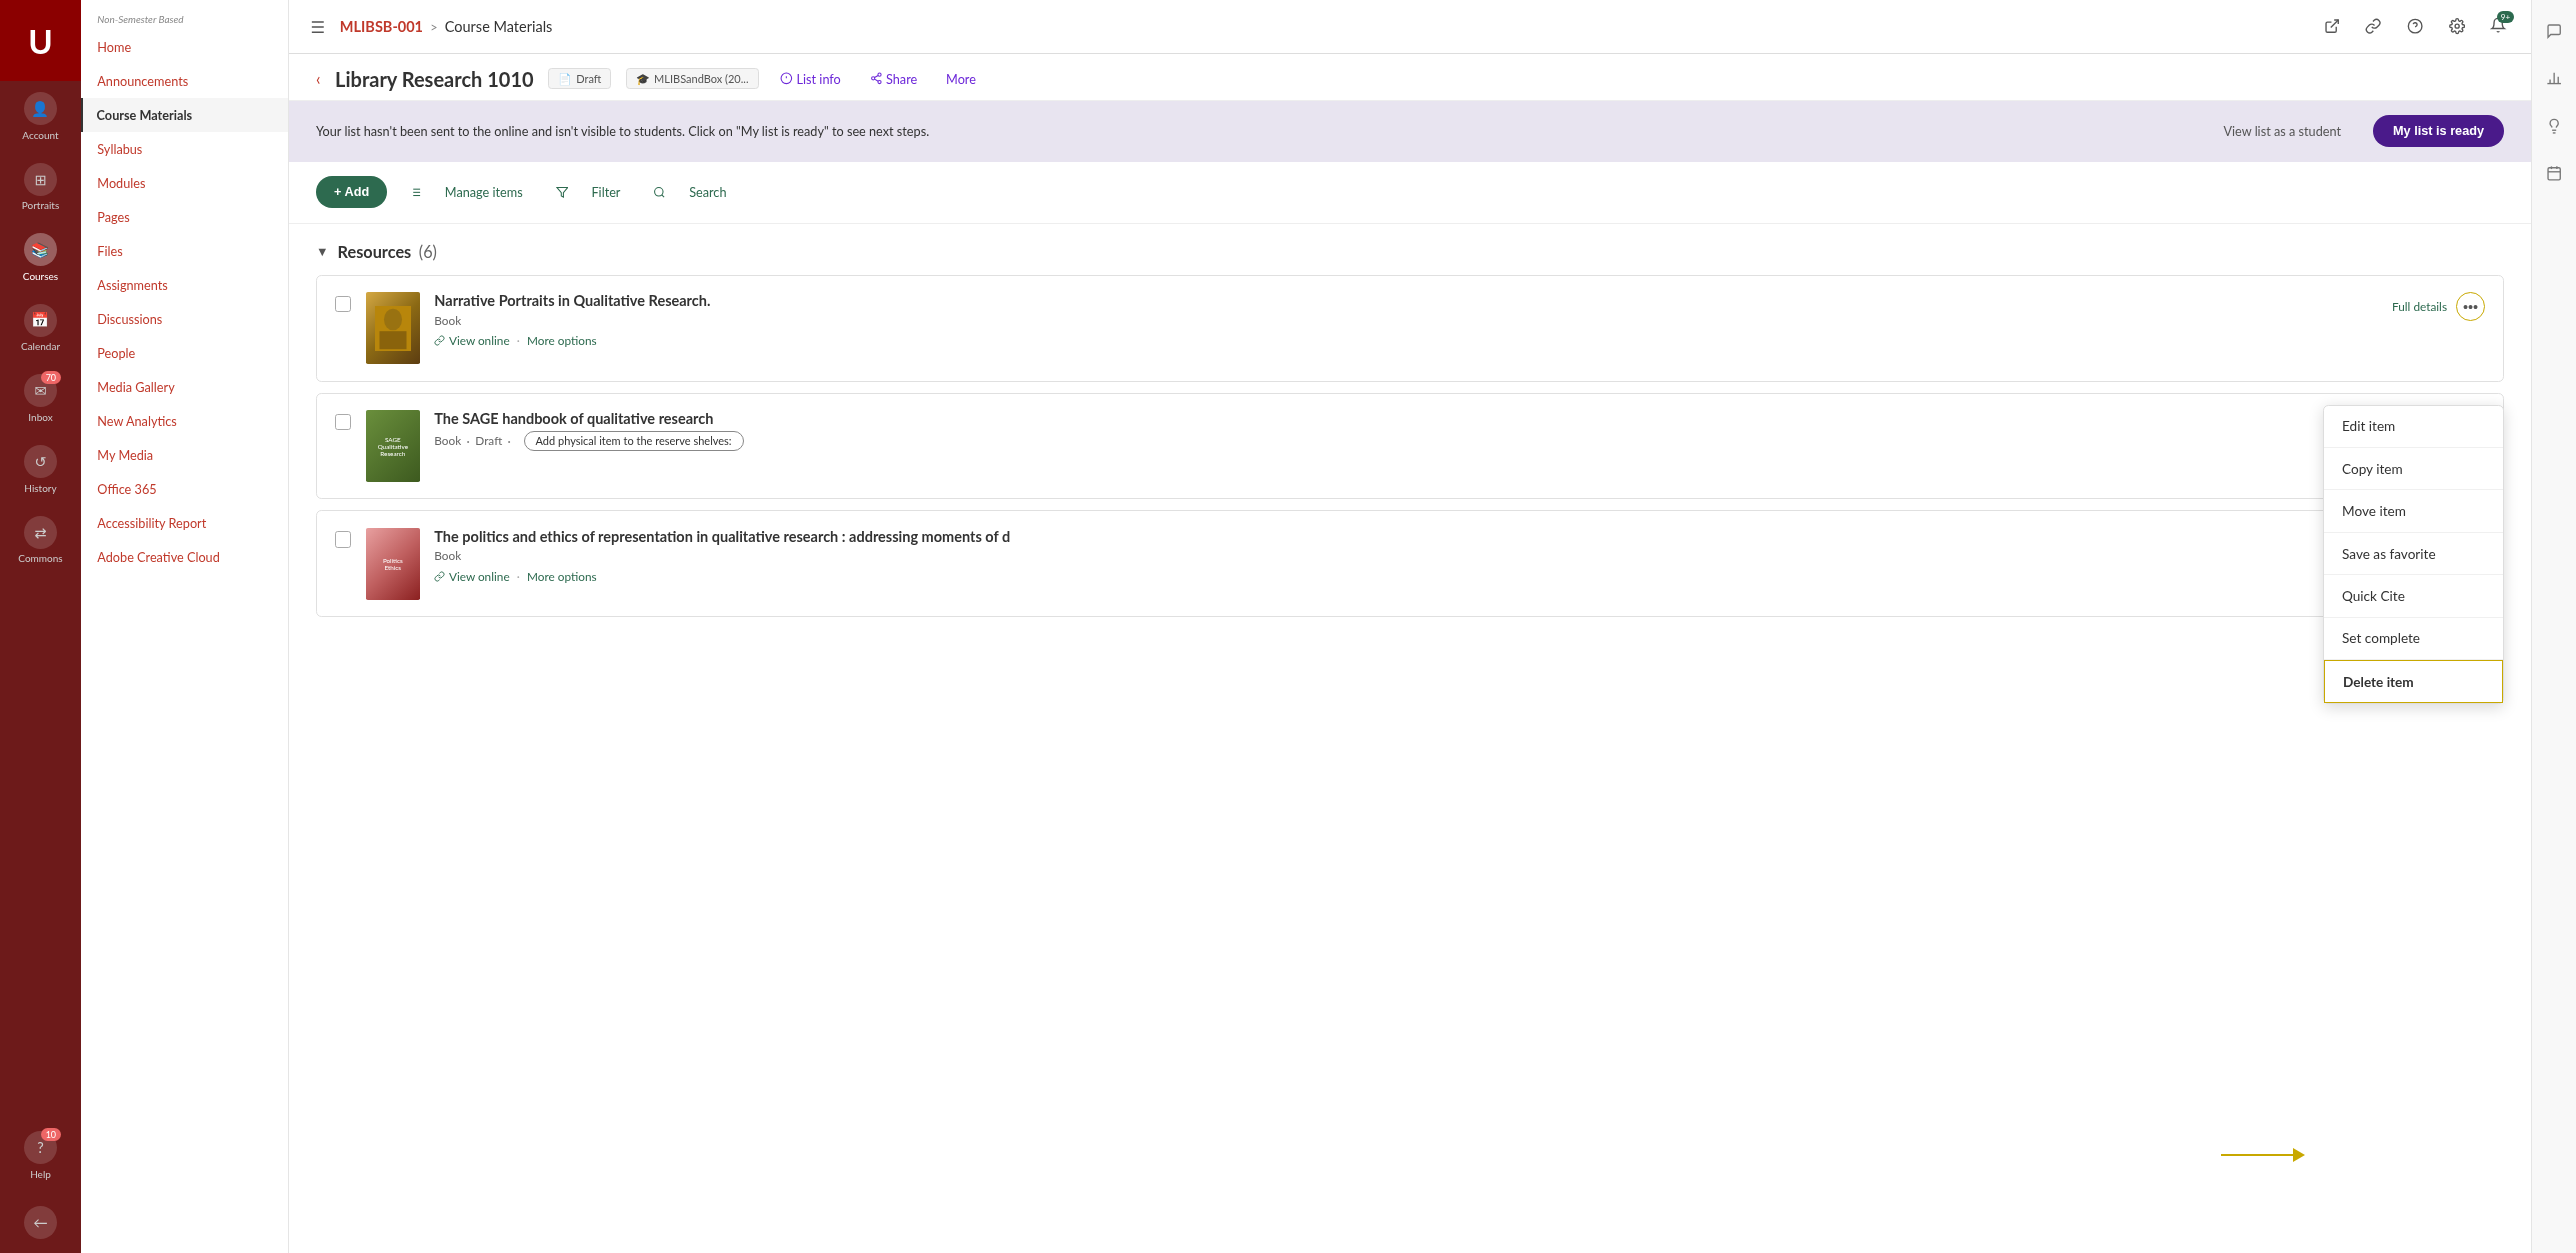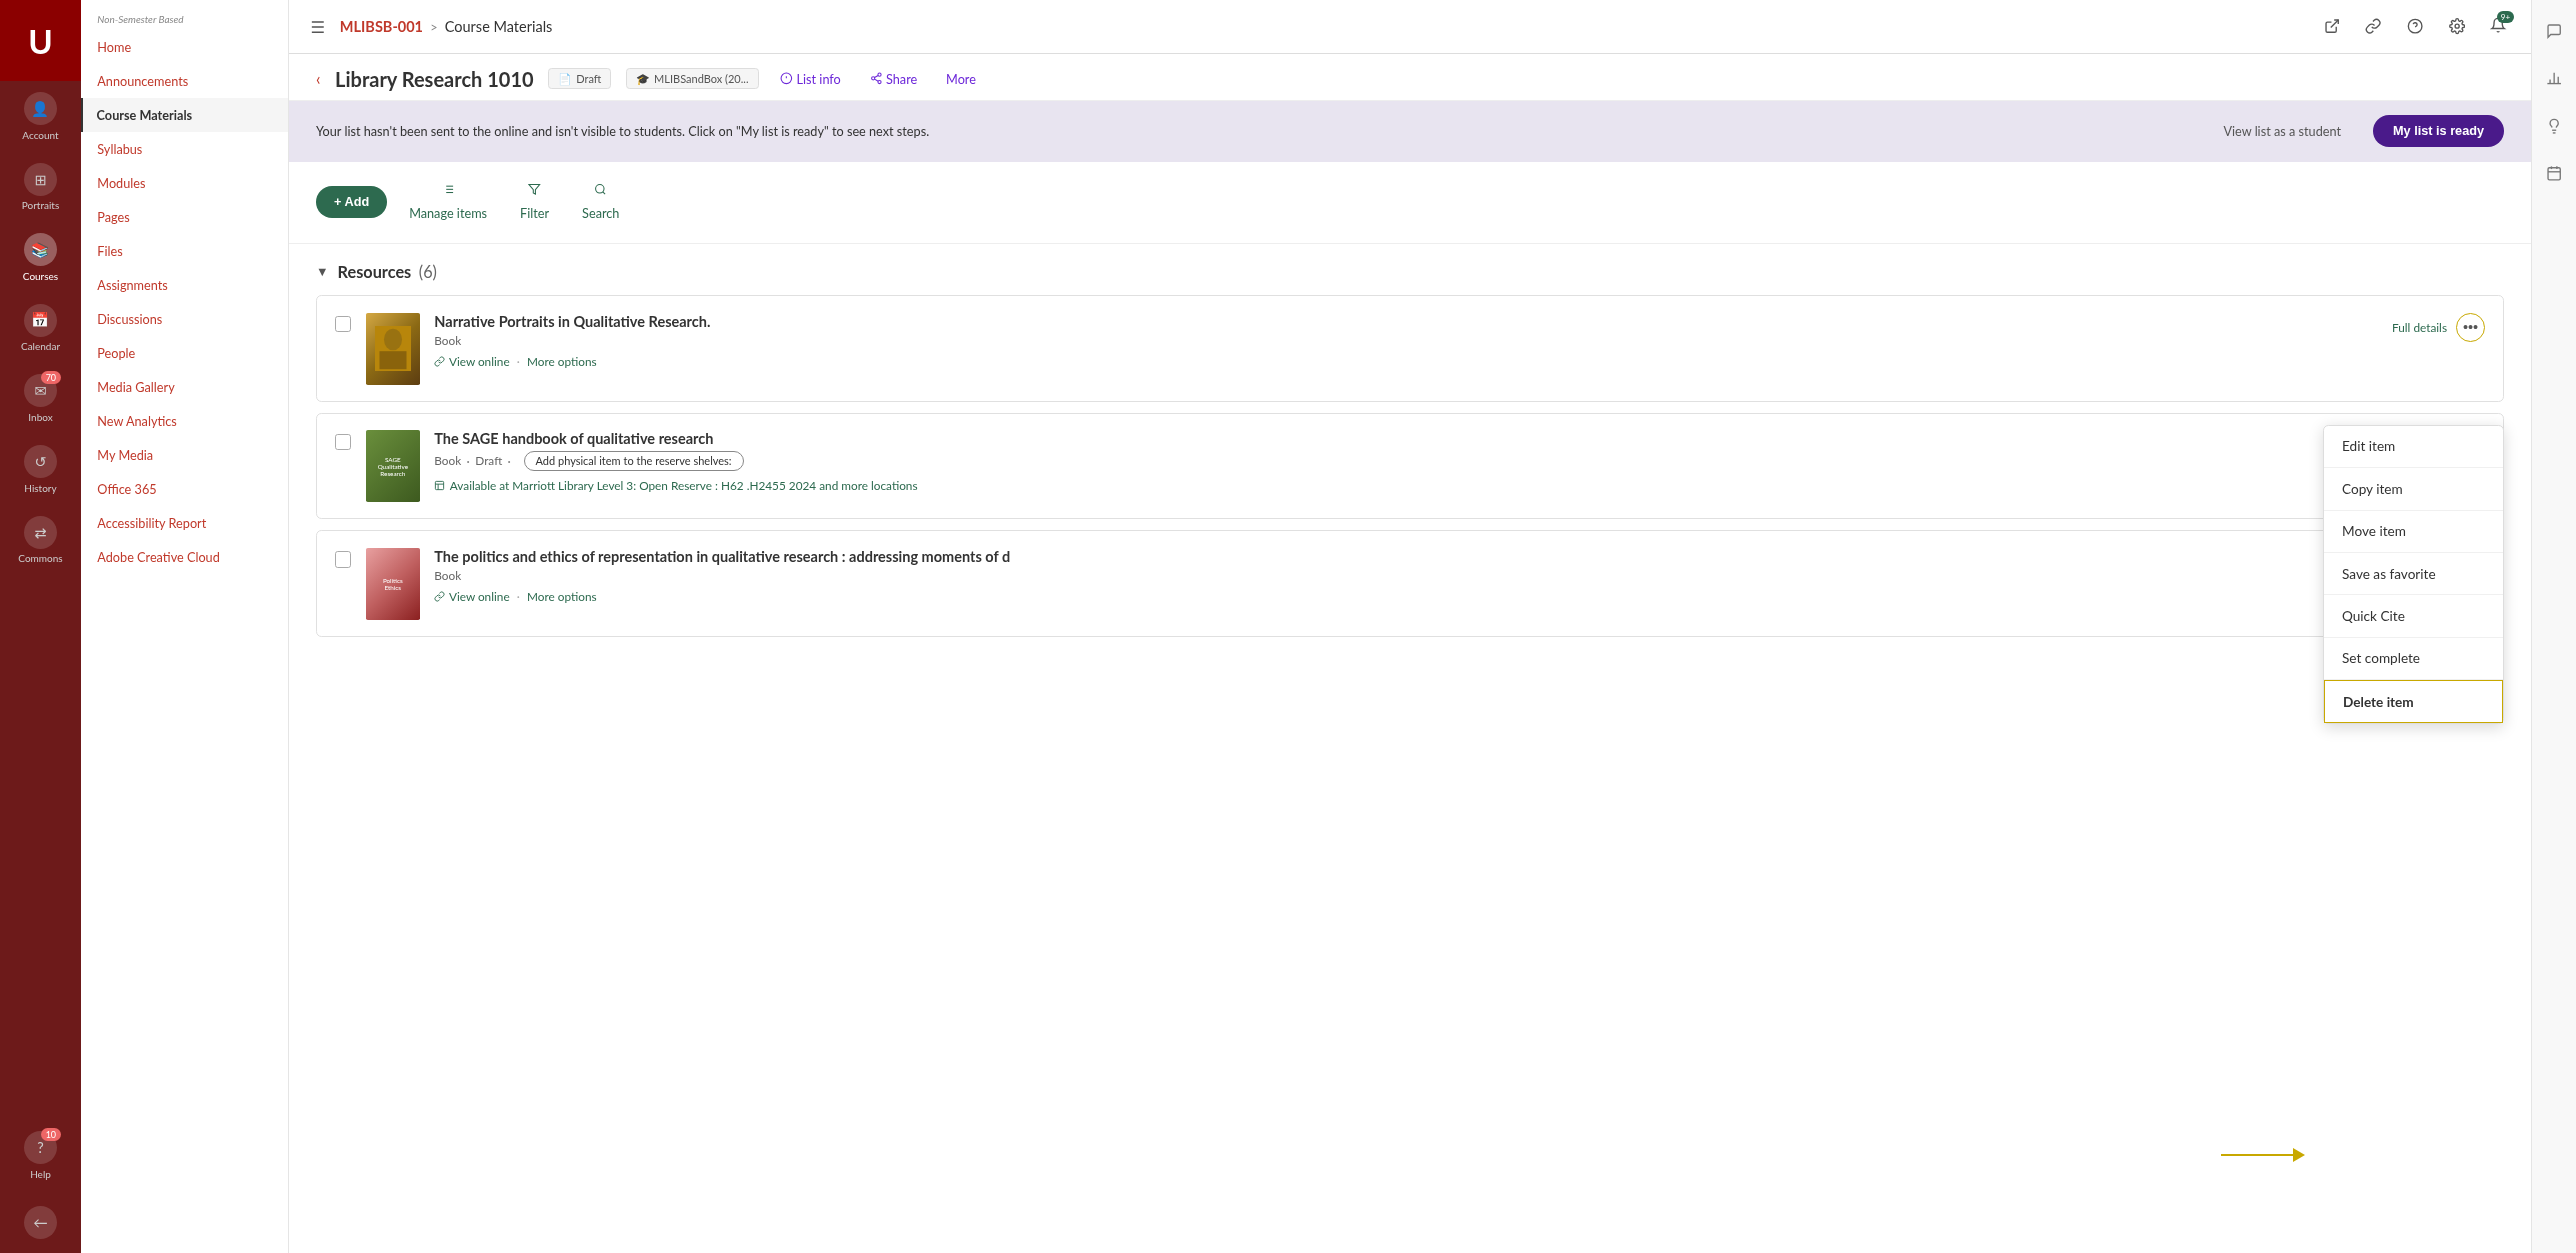--- a/index.html
+++ b/index.html
@@ -270,24 +270,23 @@
       align-items: center;
       gap: 5.4px;
       font-weight: bold;
     }
     .toolbar-action {
       color: #2d6a4f;
       cursor: pointer;
       font-size: 12.7px;
       display: flex;
       align-items: center;
-      gap: 9px;
+      gap: 23px;
       padding: 7.2px 11px;
       border-radius: 3.6px;
-      flex-direction: column;
     }
 
     
     .content-area {
       flex: 1;
       overflow-y: auto;
       padding: 18px 27px;
       position: relative;
     }
 
@@ -760,28 +759,20 @@
       </div>
       <div class="item-info">
         <div class="item-title">The SAGE handbook of qualitative research</div>
         <div class="item-type-row">
           <span class="item-type" style="margin:0">Book</span>
           <span class="dot-sep">·</span>
           <span class="item-type" style="margin:0">Draft</span>
           <span class="dot-sep">·</span>
           <span class="reserve-badge">Add physical item to the reserve shelves:</span>
         </div>
-        <div class="available-link">
-          <svg width="11" height="11" viewBox="0 0 24 24" fill="none" stroke="currentColor" stroke-width="2">
-            <rect x="3" y="3" width="18" height="18" rx="2"></rect>
-              <line x1="3" y1="9" x2="21" y2="9"></line>
-              <line x1="9" y1="21" x2="9" y2="9"></line>
-          </svg>
-          <span>Available at Marriott Library Level 3: Open Reserve : H62 .H2455 2024 and more locations</span>
-        </div>
       </div>
     </div>
 
     <div class="item-card">
       <div class="item-checkbox"></div>
       <div class="thumb-politics">
         <span style="font-size:6.3px;color:white;text-align:center;">Politics<br>Ethics</span>
       </div>
       <div class="item-info">
         <div class="item-title">The politics and ethics of representation in qualitative research : addressing moments of d</div>

